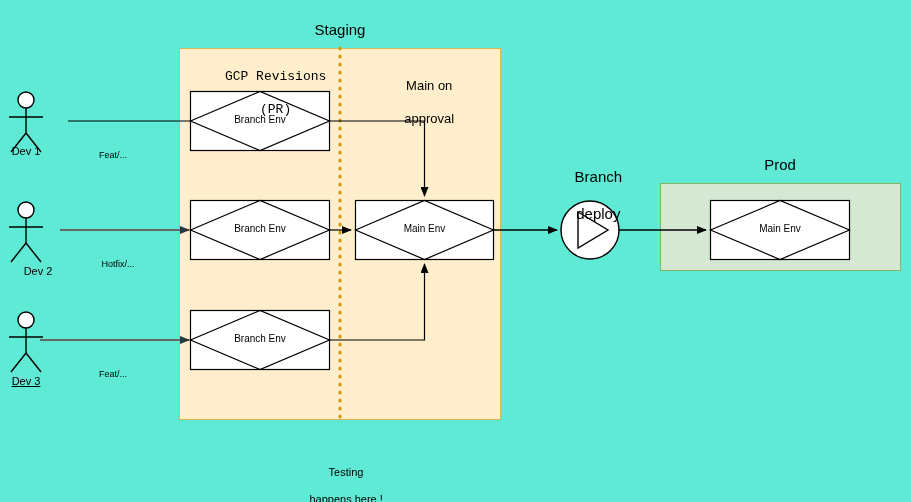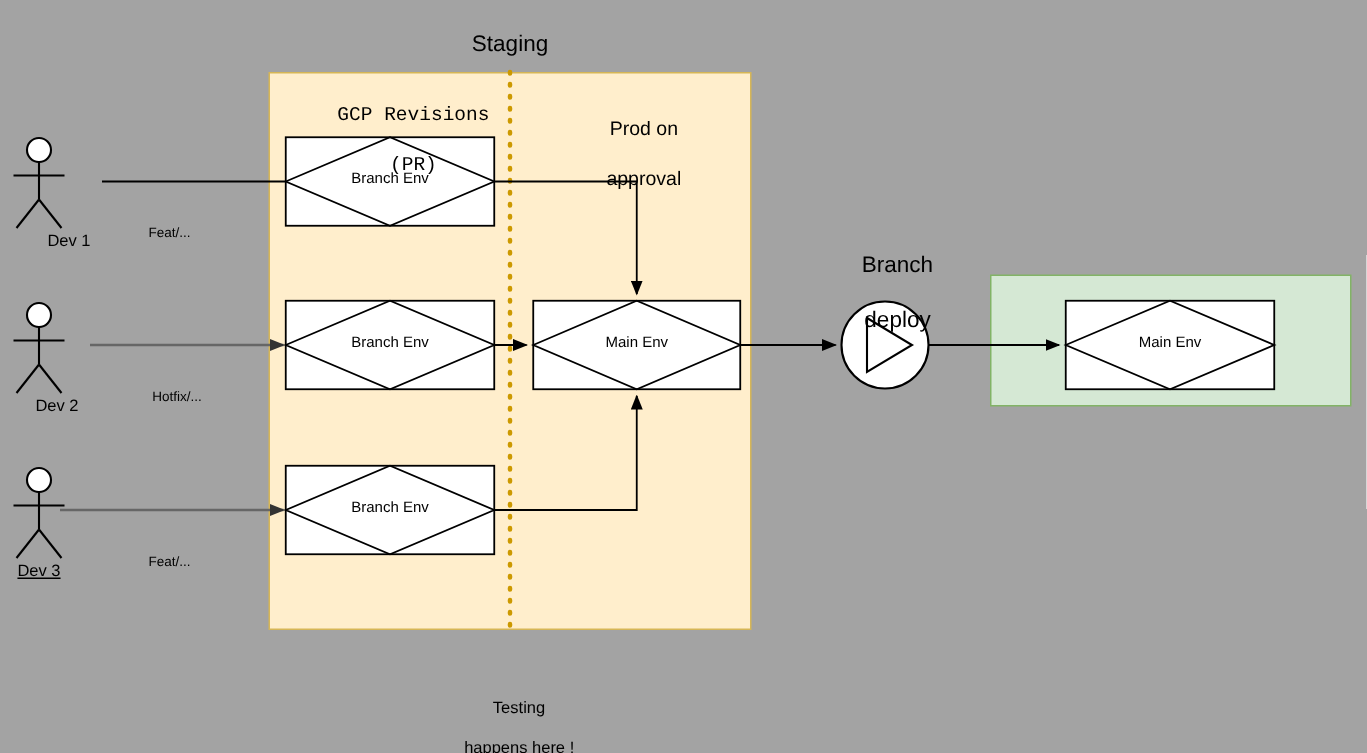--- a/index.html
+++ b/index.html
@@ -11,21 +11,21 @@
   body {
     font-family: "Liberation Sans", sans-serif;
     width: 911px;
     height: 502px;
     overflow: hidden;
   }
   #diagram-root {
     position: relative;
     width: 911px;
     height: 502px;
-    background: #a3a3a3;
+    background: #5eead4;
   }
   svg.layer {
     position: absolute;
     left: 0;
     top: 0;
     width: 911px;
     height: 502px;
   }
   .lbl {
     position: absolute;
@@ -127,47 +127,48 @@
     <line x1="619" y1="230" x2="706" y2="230" stroke="#000000" stroke-width="1.4" marker-end="url(#arrowBlack)"></line>
 
     <g>
       <rect x="710.5" y="200.5" width="139" height="59" fill="#ffffff" stroke="#000000" stroke-width="1.2"></rect>
       <polygon points="710.5,230 780,200.5 849.5,230 780,259.5" fill="none" stroke="#000000" stroke-width="1.2"></polygon>
     </g>
   </svg>
 
   <div class="lbl lbl-title" style="left:240px; top:21px; width:200px;">Staging</div>
 
+  <div class="lbl lbl-title" style="left:720px; top:156px; width:120px;">Prod</div>
 
   <div class="lbl lbl-group" style="left:180px; top:53px; width:160px;font-family:Liberation Mono, monospace;">
     <span>GCP Revisions</span><br>
     <span>(PR)</span>
   </div>
 
   <div class="lbl lbl-group" style="left:344px; top:62px; width:156px;">
-    <span>Prod on</span><br>
+    <span>Main on</span><br>
     <span>approval</span>
   </div>
 
   <div class="lbl lbl-title" style="left:530px; top:149px; width:120px;">
     <span>Branch</span><br>
     <span>deploy</span>
   </div>
 
   <div class="lbl lbl-node" style="left:190px; top:114px; width:140px;">Branch Env</div>
 
   <div class="lbl lbl-node" style="left:190px; top:223px; width:140px;">Branch Env</div>
 
   <div class="lbl lbl-node" style="left:190px; top:333px; width:140px;">Branch Env</div>
 
   <div class="lbl lbl-node" style="left:355px; top:223px; width:139px;">Main Env</div>
 
   <div class="lbl lbl-node" style="left:710px; top:223px; width:140px;">Main Env</div>
 
-  <div class="lbl lbl-actor" style="left:0px; top:155px; width:52px;padding-left:20px;">Dev 1</div>
+  <div class="lbl lbl-actor" style="left:0px; top:145px; width:52px;">Dev 1</div>
 
   <div class="lbl lbl-actor" style="left:12px; top:265px; width:52px;">Dev 2</div>
 
   <div class="lbl lbl-actor" style="left:0px; top:375px; width:52px;text-decoration:underline;">Dev 3</div>
 
   <div class="lbl lbl-edge" style="left:78px; top:104px; width:70px;">Feat/...</div>
 
   <div class="lbl lbl-edge" style="left:80px; top:213px; width:76px;">Hotfix/...</div>
 
   <div class="lbl lbl-edge" style="left:78px; top:323px; width:70px;">Feat/...</div>

